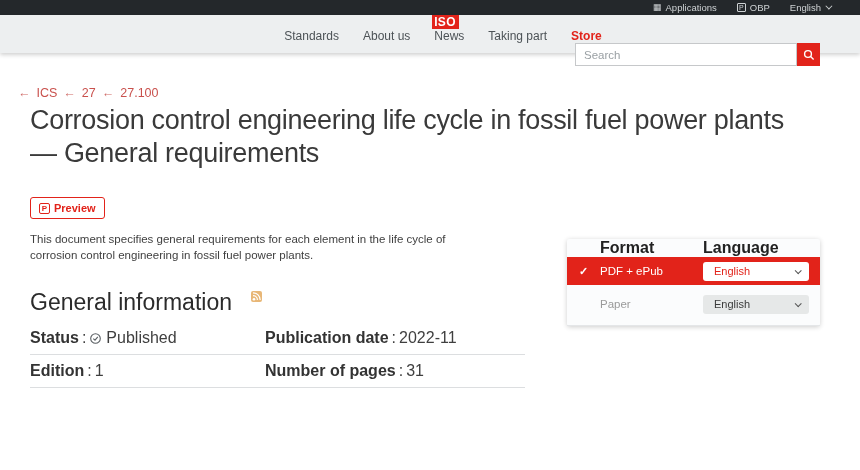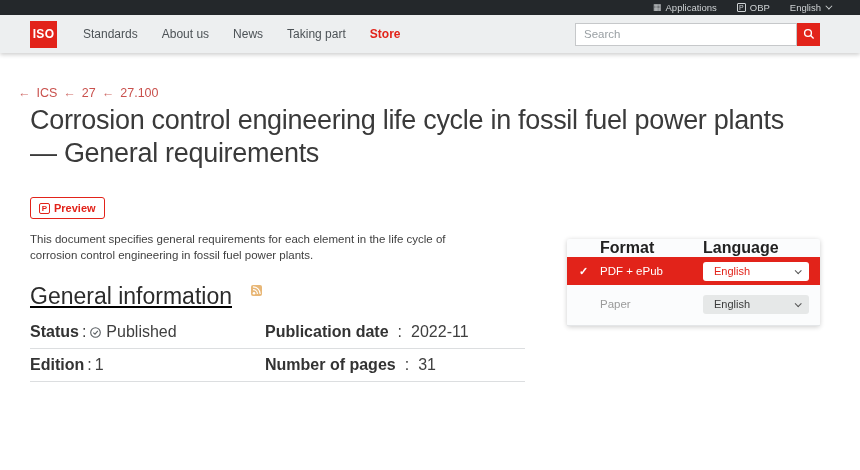--- a/index.html
+++ b/index.html
@@ -12,21 +12,21 @@
   .topbar-item { color: #ced2d4; font-size: 9.5px; display: flex; align-items: center;
     gap: 4px; cursor: pointer; }
   .grid-glyph { font-size: 9px; line-height: 1; }
   .obp-glyph { display: inline-block; width: 9px; height: 9px; border: 1px solid #ced2d4;
     border-radius: 1px; font-size: 7px; line-height: 8px; text-align: center; }
   .chev { display: inline-block; width: 5px; height: 5px; border-right: 1px solid #ced2d4;
     border-bottom: 1px solid #ced2d4; transform: rotate(45deg) translateY(-2px); }
 
   
   .header { height: 38px; background: #edeff0; display: flex; align-items: center;
-    box-shadow: 0 2px 4px rgba(0,0,0,0.18); position: relative; z-index: 5; }
+    box-shadow: 0 2px 4px rgba(0,0,0,0.18); position: relative; z-index: 5; flex-direction: column; }
   .logo { width: 27px; height: 27px; background: #e2231a; margin-left: 30px;
     color: #fff; font-weight: bold; font-size: 12px; display: flex; align-items: center;
     justify-content: center; letter-spacing: 0.3px; cursor: pointer; }
   .nav { display: flex; gap: 24px; margin-left: 26px; }
   .nav-item { font-size: 12px; color: #4c5256; cursor: pointer; }
   .nav-item.store { color: #e2231a; font-weight: 700; }
   .search-wrap { margin-left: auto; margin-right: 40px; display: flex; padding-left: 17px; }
   .search-input { width: 222px; height: 23px; border: 1px solid #c6c8ca; background: #fff;
     font-size: 11.5px; padding: 0 8px; color: #333; outline: none;
     font-family: "Liberation Sans", sans-serif; }
@@ -52,27 +52,27 @@
   .section-heading { font-size: 23px; font-weight: 400; color: #2b2b2b; }
   .preview-btn { border: 1px solid #e2231a; background: #fff; border-radius: 3px;
     color: #e2231a; font-size: 11px; font-weight: 700; padding: 4px 8px; display: flex;
     align-items: center; gap: 4px; cursor: pointer; font-family: "Liberation Sans", sans-serif; }
   .preview-p-icon { display: inline-block; width: 11px; height: 11px;
     border: 1px solid #e2231a; border-radius: 2px; font-size: 8px; line-height: 10px;
     text-align: center; font-weight: 700; }
   .para { margin-top: 12px; font-size: 11.5px; line-height: 16px; color: #3f3f3f;
     width: 452px; }
 
-  .geninfo-heading-row { margin-top: 20px; display: flex; align-items: flex-start; gap: 19px; text-decoration: underline; }
+  .geninfo-heading-row { margin-top: 26px; display: flex; align-items: flex-start; gap: 19px; }
   .rss-icon { margin-top: 2px; cursor: pointer; }
 
   .info-table { margin-top: 6px; width: 495px; font-size: 16px; color: #3f3f3f; }
   .info-row { display: flex; padding: 7px 0; border-bottom: 1px solid #dcdee0; }
   .cell-left { width: 235px; display: flex; align-items: center; gap: 3px; }
-  .cell-right { flex: 1; display: flex; align-items: center; gap: 9px; }
+  .cell-right { flex: 1; display: flex; align-items: center; gap: 3px; }
   .lbl { font-weight: 700; color: #333; }
   .pub-icon { margin: 0 2px 0 1px; }
 
   
   .buy-panel { position: absolute; left: 567px; top: 186px; width: 253px;
     background: #fbfcfd; border-radius: 2px; box-shadow: 0 1px 5px rgba(0,0,0,0.2);
     z-index: 4; }
   .buy-title { text-align: center; font-size: 20px; color: #2b2b2b; font-weight: 400;
     padding: 13px 0 11px; }
   .buy-headers { position: relative; height: 18px; font-size: 16px; font-weight: 700;

